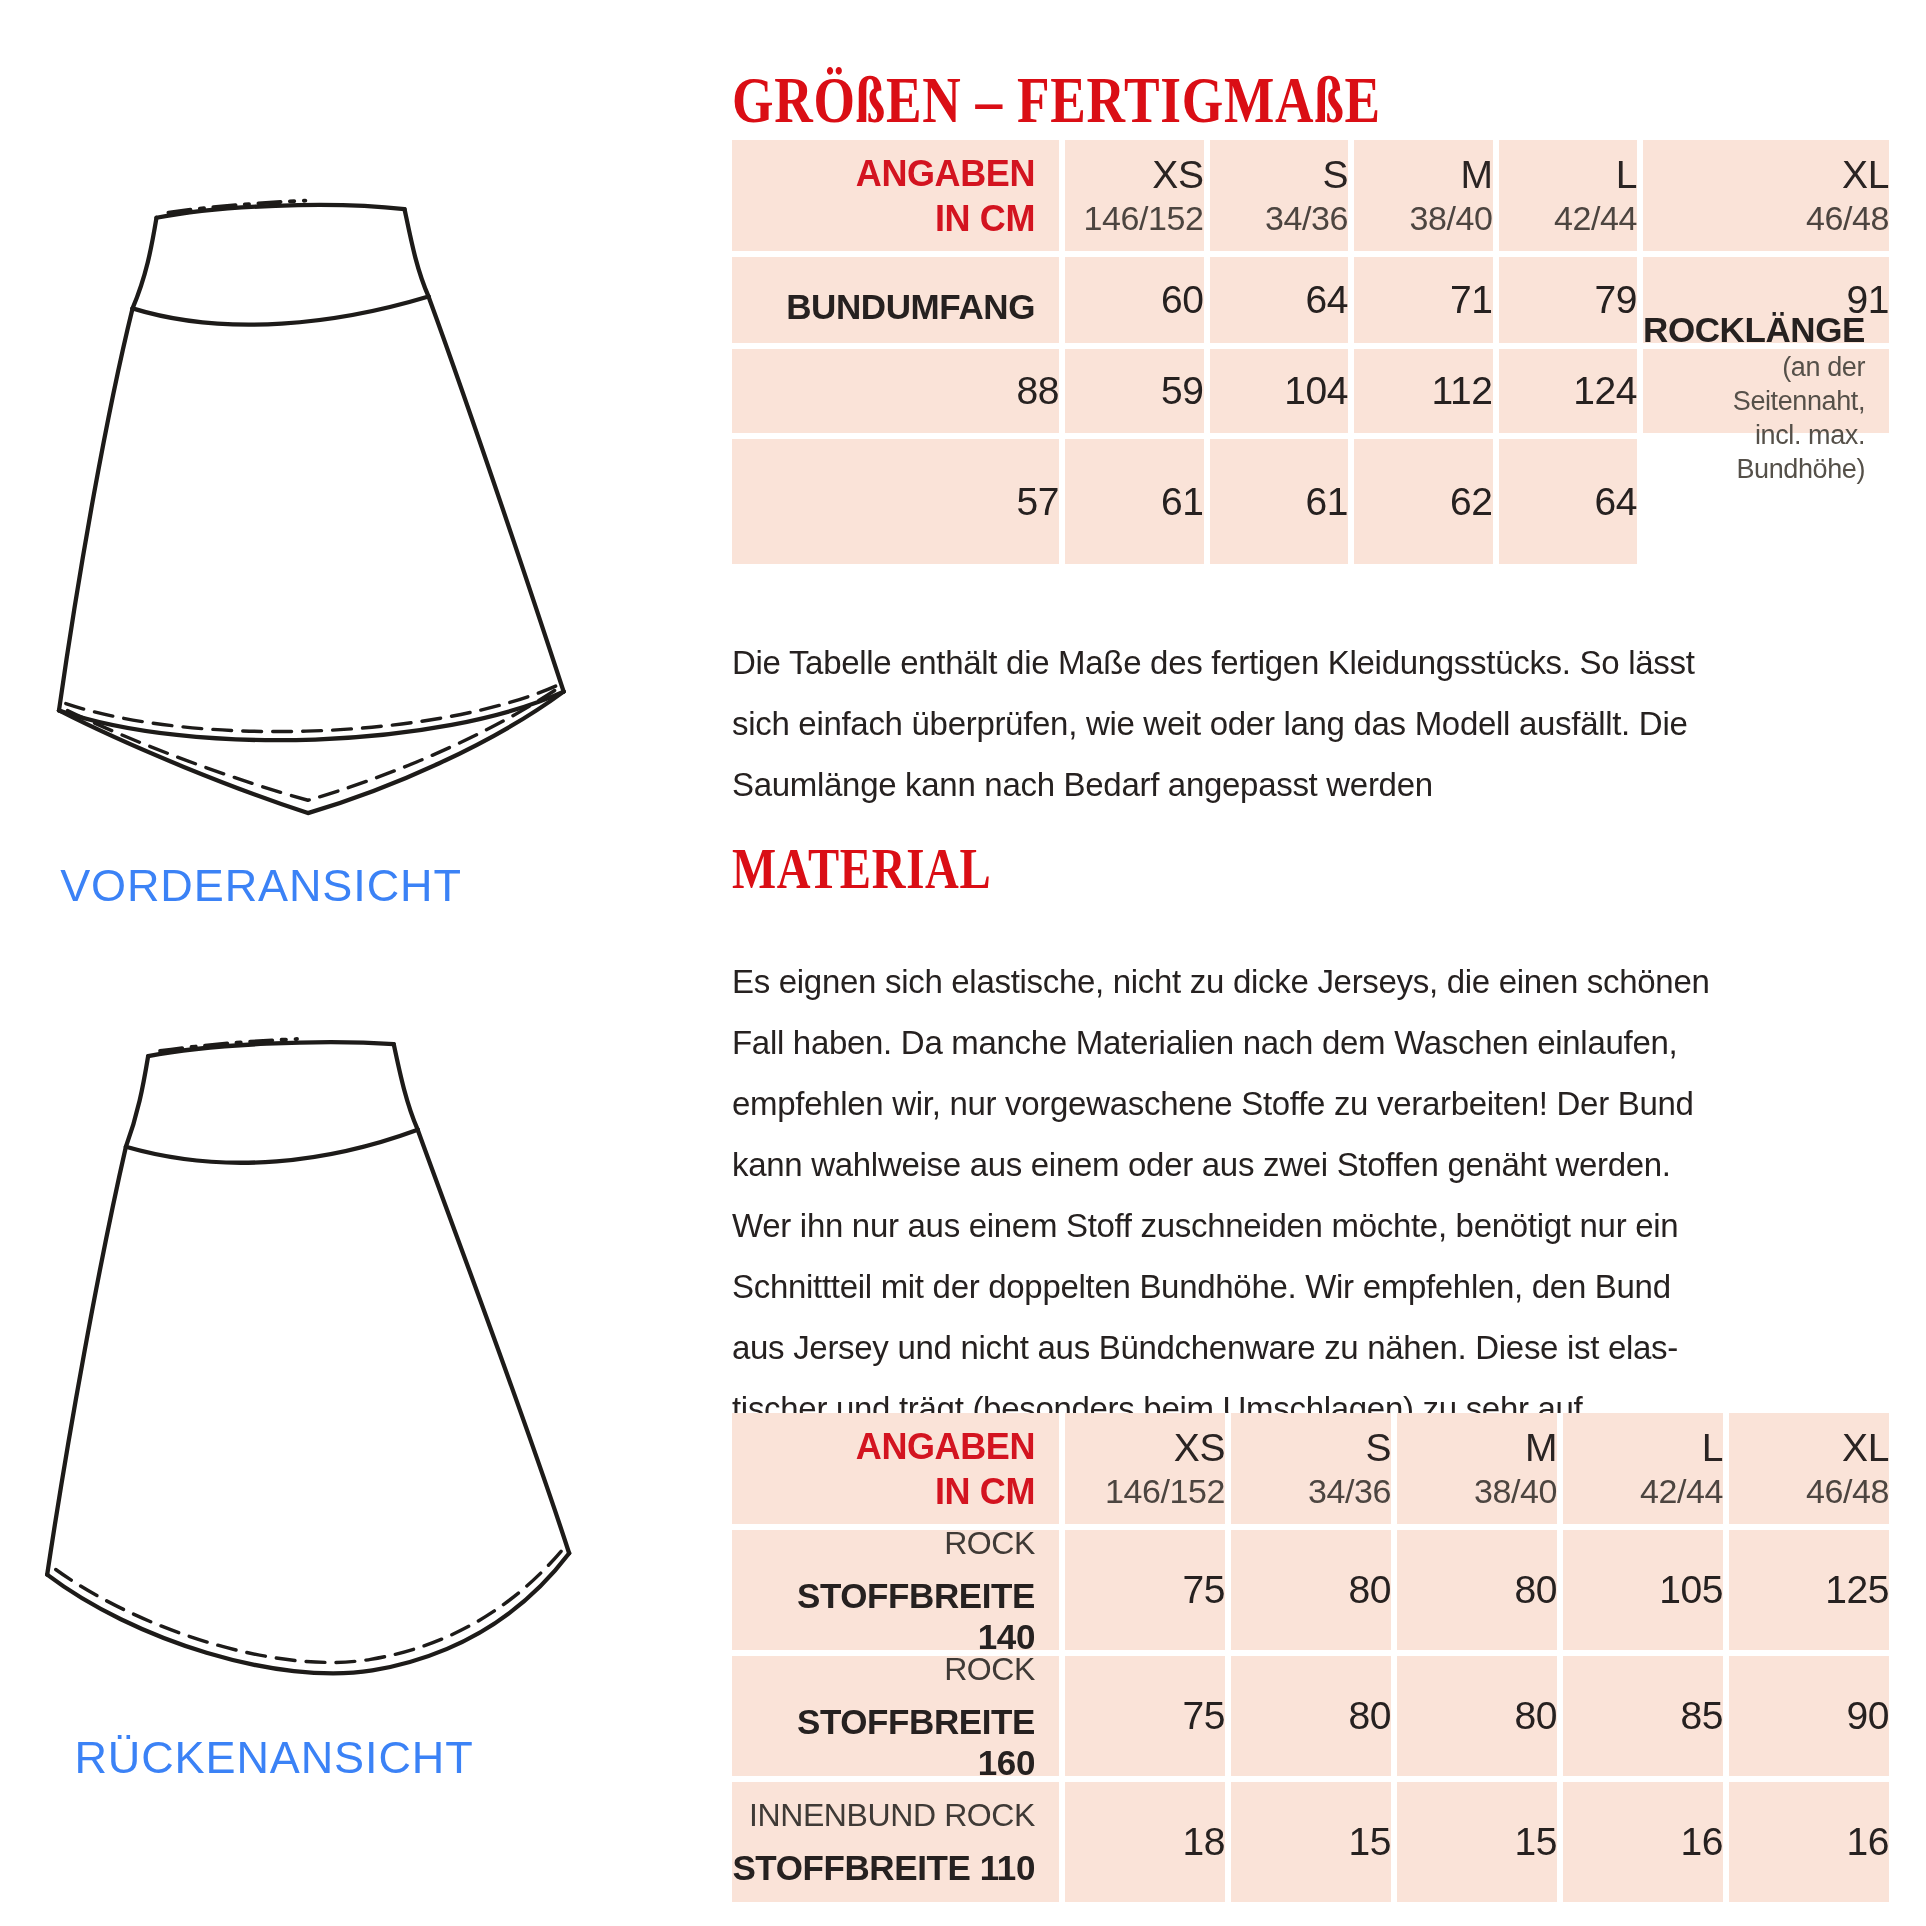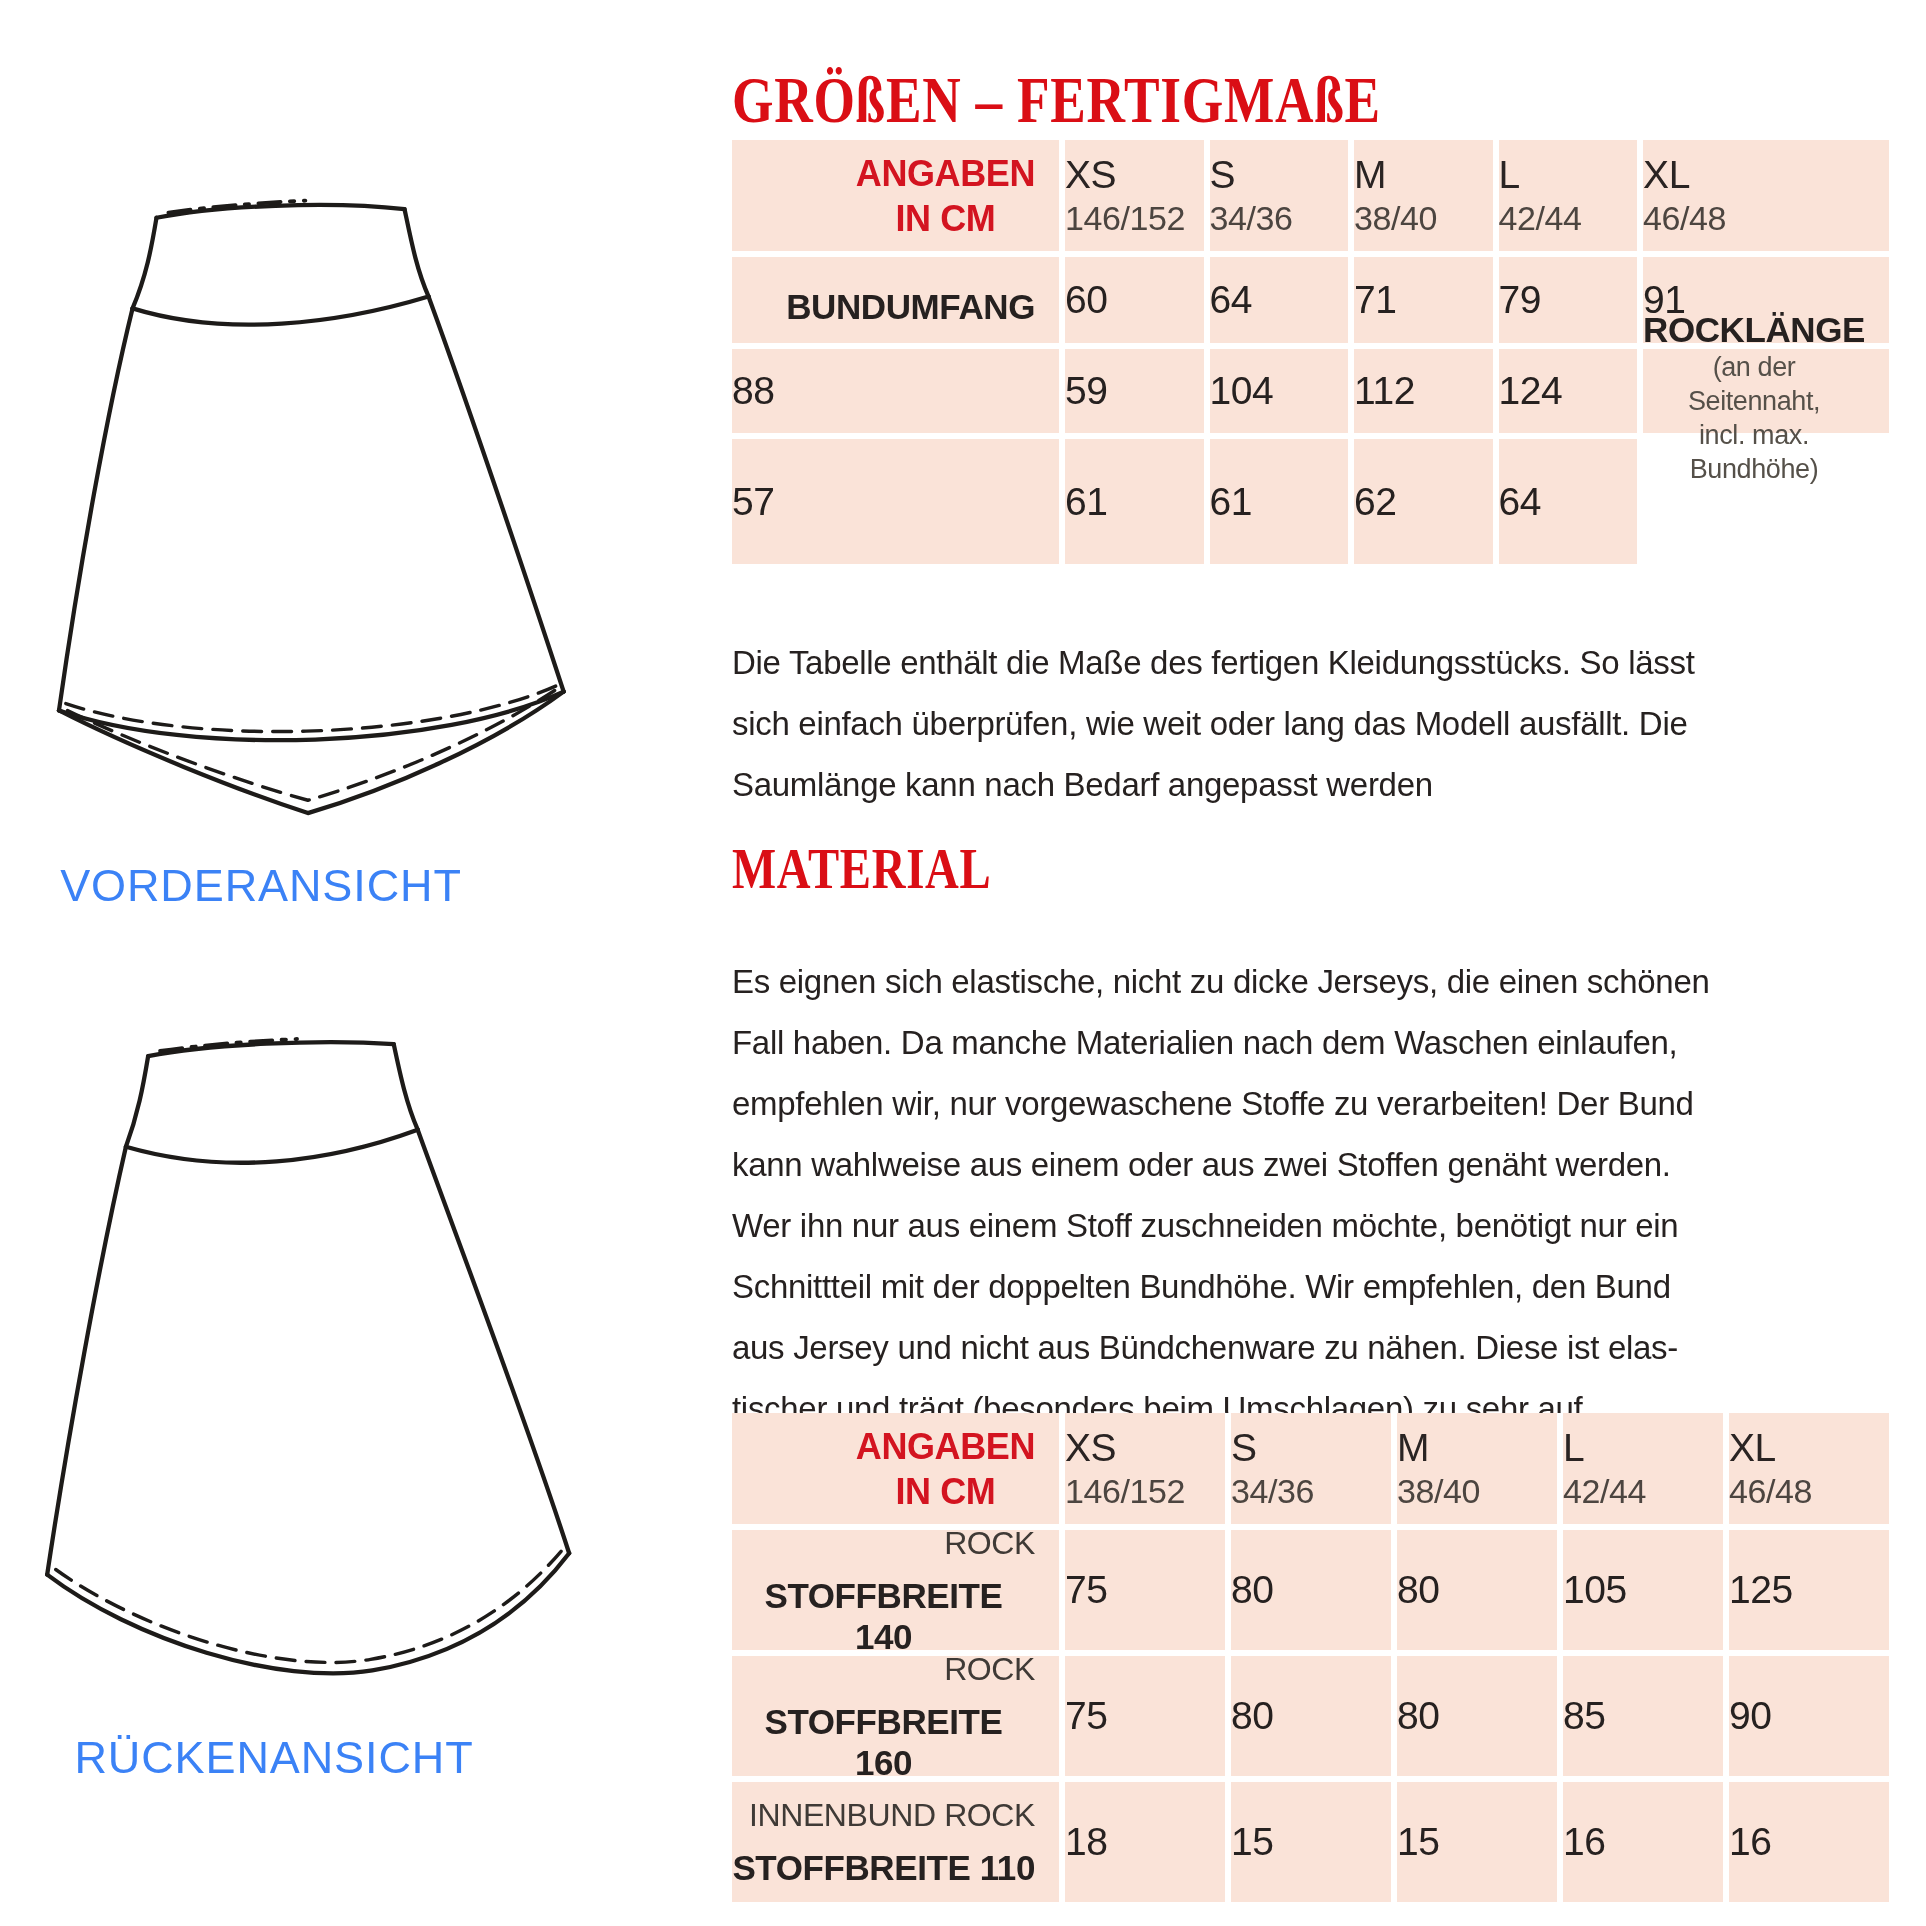--- a/index.html
+++ b/index.html
@@ -48,27 +48,27 @@
     grid-template-columns:327px repeat(5,1fr);
     gap:6px;
     width:1157px;
     left:732px;
     background:#ffffff;
   }
   .cell{
     background:#fae3d8;
     display:flex;
     flex-direction:column;
-    align-items:flex-start;
+    align-items:flex-end;
     justify-content:center;
     letter-spacing:-0.4px;
   }
   .label-cell{
     align-items:flex-end;
-    text-align:center;
+    text-align:right;
     padding-right:24px;
     box-sizing:border-box;
   }
   .red-head{
     color:#d31420;
     font-weight:bold;
     font-size:36px;
     line-height:45px;
     white-space:pre-line;
   }

